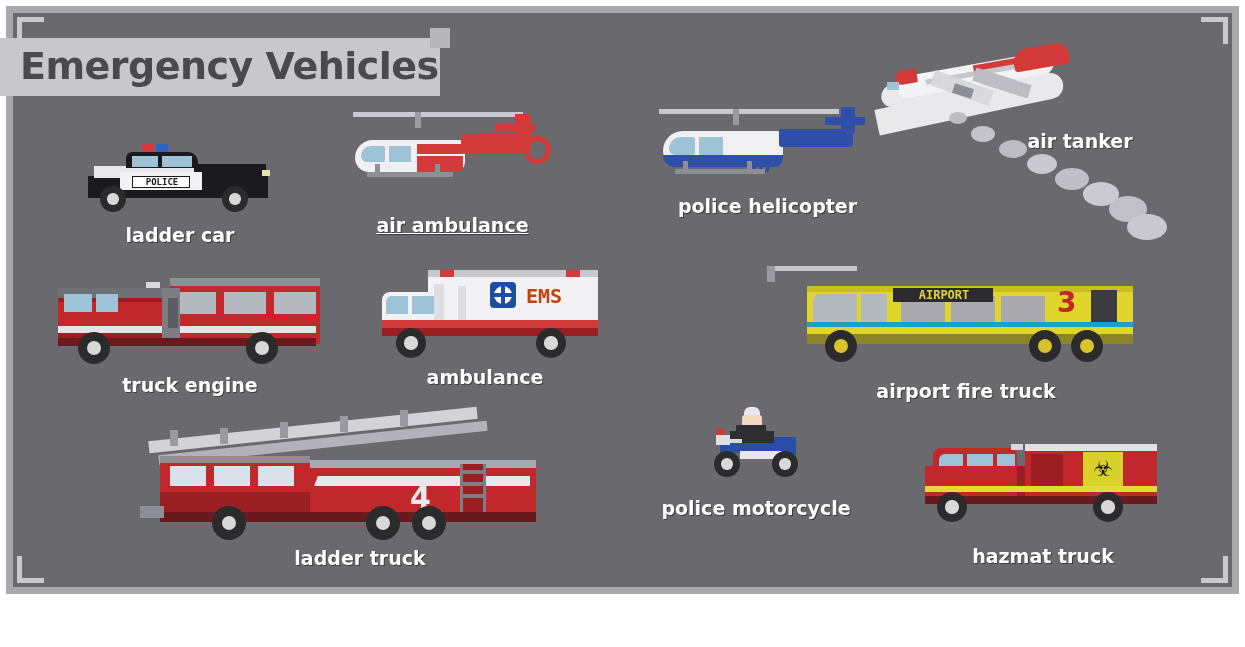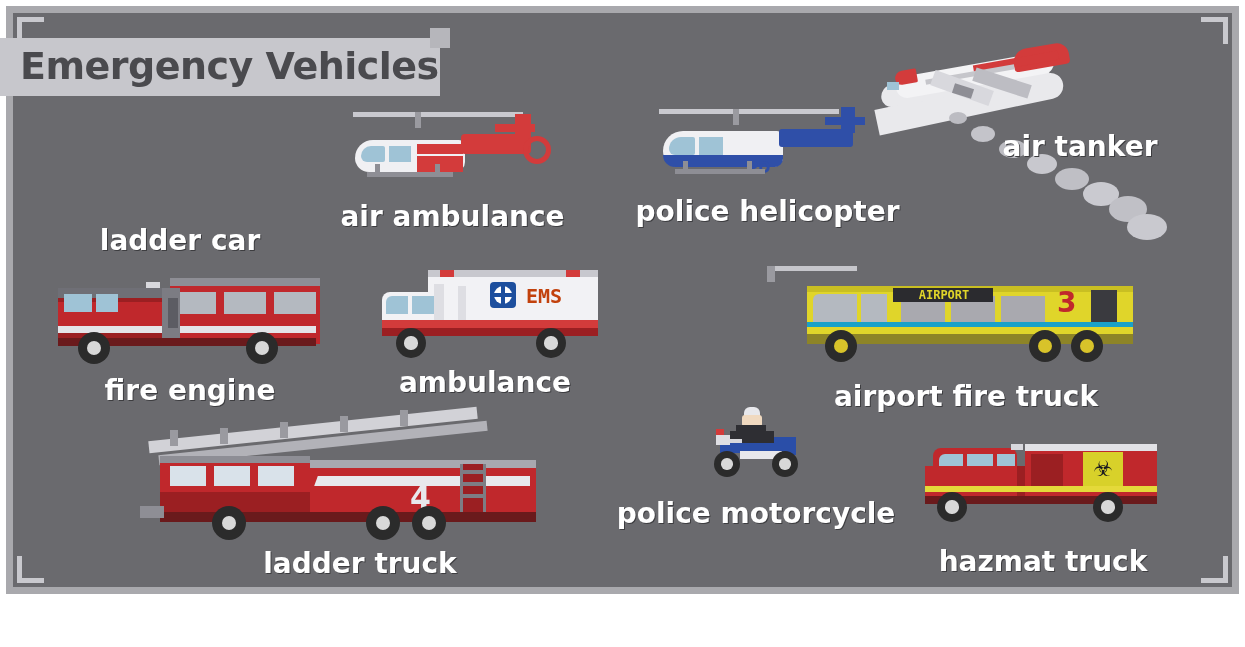--- a/index.html
+++ b/index.html
@@ -71,21 +71,21 @@
   }
 
   .item { position: absolute; }
   .item .caption {
     position: absolute;
     left: 50%;
     transform: translateX(-50%);
     white-space: nowrap;
     color: #ffffff;
     font-weight: bold;
-    font-size: 28px;
+    font-size: 19px;
     text-shadow: 1px 1px 0 #3d3d40;
     font-family: "DejaVu Sans", sans-serif;
   }
   .art { position: relative; }
   .px { position: absolute; }
 
   .copyright {
     position: absolute;
     left: 0;
     top: 622px;
@@ -121,41 +121,57 @@
     <div class="corner bl"></div>
     <div class="corner br"></div>
   </div>
 
   <div class="title-plate">
     <div class="nub"></div>
   </div>
   <div class="title-text">Emergency Vehicles</div>
 
   <div class="item" style="left:80px; top:140px; width:200px; height:120px;">
+    <div class="art" style="width:195px;height:70px;">
+      <div class="px" style="left:8px; top:36px; width:180px; height:22px; background:#1b1b1f;"></div>
+      <div class="px" style="left:14px; top:26px; width:100px; height:12px; background:#e9e9ec;"></div>
+      <div class="px" style="left:46px; top:12px; width:72px; height:16px; background:#1b1b1f; border-radius:6px 10px 0 0;"></div>
+      <div class="px" style="left:52px; top:16px; width:26px; height:11px; background:#9fc3d6;"></div>
+      <div class="px" style="left:82px; top:16px; width:30px; height:11px; background:#9fc3d6;"></div>
+      <div class="px" style="left:62px; top:4px; width:12px; height:8px; background:#d33b3b;"></div>
+      <div class="px" style="left:76px; top:4px; width:12px; height:8px; background:#2f63c4;"></div>
+      <div class="px" style="left:114px; top:24px; width:72px; height:14px; background:#1b1b1f;"></div>
+      <div class="px" style="left:40px; top:32px; width:82px; height:18px; background:#f2f2f4;"></div>
+      <div class="px" style="left:52px; top:36px; width:58px; height:12px; background:#ffffff; border:1px solid #1b1b1f; box-sizing:border-box;"></div>
+      <div class="px" style="left:56px; top:37px; width:52px; height:10px; color:#1b1b1f; font:bold 9px 'DejaVu Sans Mono', monospace; text-align:center;">POLICE</div>
+      <div class="px" style="left:182px; top:30px; width:8px; height:6px; background:#e7e0b0;"></div>
+      <div class="wheel" style="left:20px; top:46px; width:26px; height:26px;"></div>
+      <div class="wheel" style="left:142px; top:46px; width:26px; height:26px;"></div>
+    </div>
     <div class="caption" style="top:84px;">ladder car</div>
   </div>
 
   <div class="item" style="left:345px; top:100px; width:215px; height:130px;">
     <div class="art" style="width:210px;height:95px;">
       <div class="px" style="left:8px; top:12px; width:170px; height:5px; background:#c9c9cf;"></div>
       <div class="px" style="left:70px; top:12px; width:6px; height:16px; background:#9a9aa0;"></div>
       <div class="px" style="left:10px; top:40px; width:110px; height:32px; background:#f0f0f3; border-radius:18px 6px 10px 14px;"></div>
       <div class="px" style="left:16px; top:46px; width:24px; height:16px; background:#9fc3d6; border-radius:10px 2px 2px 6px;"></div>
       <div class="px" style="left:44px; top:46px; width:22px; height:16px; background:#9fc3d6;"></div>
       <div class="px" style="left:72px; top:44px; width:46px; height:10px; background:#d33b3b;"></div>
       <div class="px" style="left:72px; top:56px; width:46px; height:16px; background:#d33b3b;"></div>
       <div class="px" style="left:116px; top:34px; width:70px; height:20px; background:#d33b3b; border-radius:4px;"></div>
       <div class="px" style="left:170px; top:14px; width:16px; height:26px; background:#d33b3b;"></div>
       <div class="px" style="left:150px; top:24px; width:40px; height:8px; background:#d33b3b;"></div>
       <div class="px" style="left:178px; top:36px; width:28px; height:28px; border:5px solid #d33b3b; border-radius:50%; box-sizing:border-box;"></div>
       <div class="px" style="left:22px; top:72px; width:86px; height:5px; background:#8e8e95;"></div>
       <div class="px" style="left:30px; top:64px; width:5px; height:10px; background:#8e8e95;"></div>
       <div class="px" style="left:90px; top:64px; width:5px; height:10px; background:#8e8e95;"></div>
     </div>
-    <div class="caption" style="top:100px;">air ambulance</div>
+    <div class="caption" style="top:114px;text-decoration:underline;">air ambulance</div>
   </div>
 
   <div class="item" style="left:655px; top:95px; width:225px; height:130px;">
     <div class="art" style="width:220px;height:95px;">
       <div class="px" style="left:4px; top:14px; width:180px; height:5px; background:#c9c9cf;"></div>
       <div class="px" style="left:78px; top:14px; width:6px; height:16px; background:#9a9aa0;"></div>
       <div class="px" style="left:8px; top:36px; width:120px; height:36px; background:#f0f0f3; border-radius:20px 6px 10px 16px;"></div>
       <div class="px" style="left:14px; top:42px; width:26px; height:18px; background:#9fc3d6; border-radius:12px 2px 2px 6px;"></div>
       <div class="px" style="left:44px; top:42px; width:24px; height:18px; background:#9fc3d6;"></div>
       <div class="px" style="left:8px; top:60px; width:120px; height:12px; background:#2f4fa8; border-radius:0 0 10px 14px;"></div>
@@ -209,21 +225,21 @@
       <div class="px" style="left:14px; top:22px; width:28px; height:18px; background:#9fc3d6;"></div>
       <div class="px" style="left:46px; top:22px; width:22px; height:18px; background:#9fc3d6;"></div>
       <div class="px" style="left:8px; top:54px; width:258px; height:7px; background:#e4e4e8;"></div>
       <div class="px" style="left:112px; top:16px; width:18px; height:56px; background:#7c7c83;"></div>
       <div class="px" style="left:118px; top:26px; width:10px; height:30px; background:#5c5c63;"></div>
       <div class="px" style="left:8px; top:66px; width:258px; height:8px; background:#6a1a1c;"></div>
       <div class="wheel" style="left:28px; top:60px; width:32px; height:32px;"></div>
       <div class="wheel" style="left:196px; top:60px; width:32px; height:32px;"></div>
       <div class="px" style="left:96px; top:10px; width:14px; height:6px; background:#d8d8dd;"></div>
     </div>
-    <div class="caption" style="top:102px;">fire engine</div>
+    <div class="caption" style="top:102px;">truck engine</div>
   </div>
 
   <div class="item" style="left:370px; top:262px; width:230px; height:140px;">
     <div class="art" style="width:230px;height:100px;">
       <div class="px" style="left:58px; top:8px; width:170px; height:66px; background:#f2f2f5;"></div>
       <div class="px" style="left:58px; top:8px; width:170px; height:7px; background:#c8c8ce;"></div>
       <div class="px" style="left:70px; top:8px; width:14px; height:7px; background:#d33b3b;"></div>
       <div class="px" style="left:196px; top:8px; width:14px; height:7px; background:#d33b3b;"></div>
       <div class="px" style="left:12px; top:30px; width:56px; height:44px; background:#f2f2f5; border-radius:8px 0 0 0;"></div>
       <div class="px" style="left:16px; top:34px; width:22px; height:18px; background:#9fc3d6; border-radius:6px 0 0 0;"></div>

